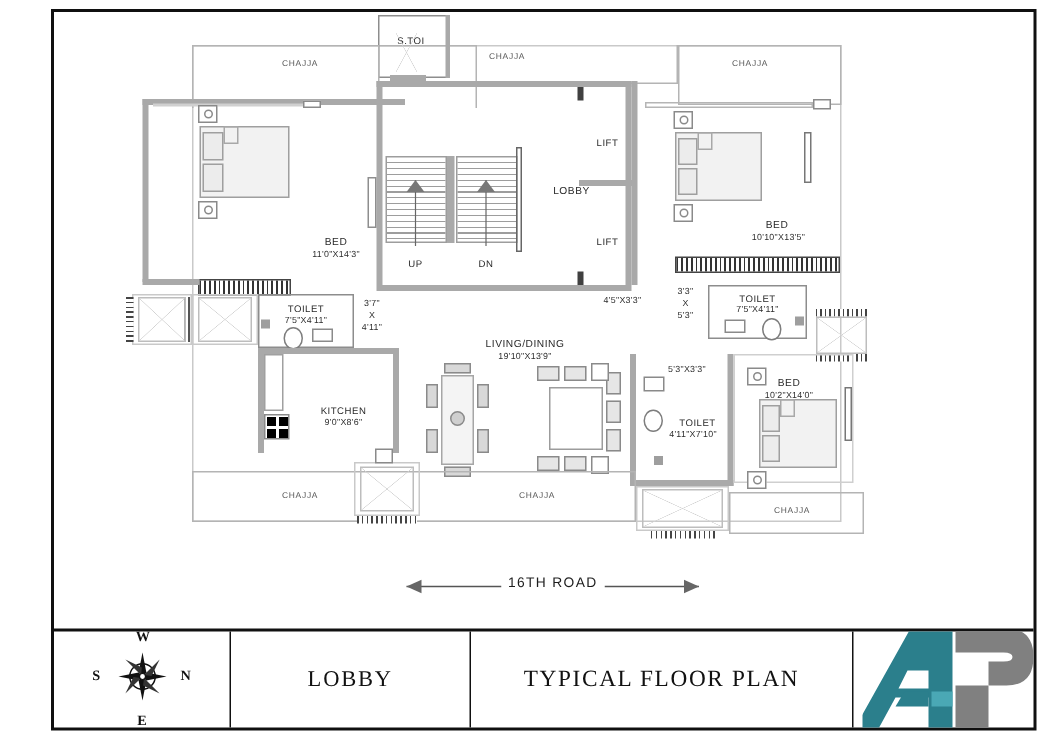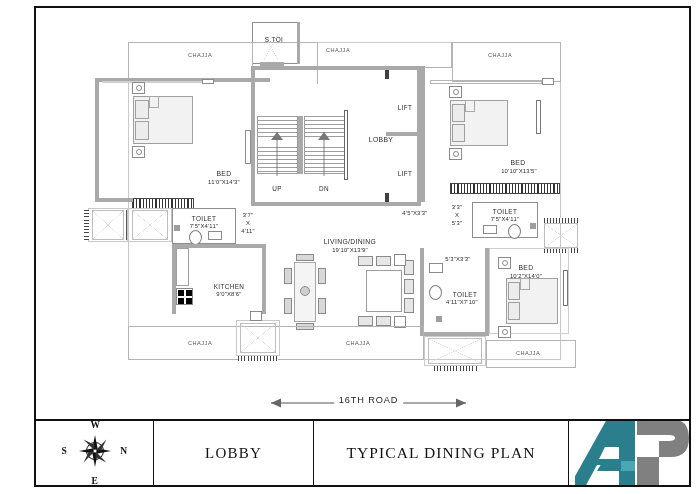--- a/index.html
+++ b/index.html
@@ -21,21 +21,21 @@
 
   
   .compass{position:relative;width:64px;height:60px;}
   .compass .lbl{position:absolute;font-family:"Liberation Serif",serif;font-size:9.5px;font-weight:bold;color:#111;}
   .compass .lbl.n{right:-1px;top:24px;}
   .compass .lbl.s{left:-1px;top:24px;}
   .compass .lbl.w{left:28px;top:-2px;}
   .compass .lbl.e{left:29px;bottom:-2px;}
 
   
-  .plan{position:absolute;left:36px;top:8px;width:530px;height:410px;margin-top:12px;}
+  .plan{position:absolute;left:36px;top:8px;width:530px;height:410px;}
   .wall{position:absolute;background:#a9a9a9;}
   .tline{position:absolute;background:#9a9a9a;}
   .thin{position:absolute;border:1px solid #c9c9c9;box-sizing:border-box;}
   .thin2{position:absolute;border:1px solid #b4b4b4;box-sizing:border-box;}
   .mid{position:absolute;border:1px solid #8d8d8d;box-sizing:border-box;}
   .lbl{position:absolute;font-size:6.4px;letter-spacing:.35px;color:#2a2a2a;white-space:nowrap;line-height:8.2px;text-align:center;}
   .lbl.big{font-size:6.8px;}
   .dim{position:absolute;font-size:5.9px;letter-spacing:.2px;color:#2d2d2d;white-space:nowrap;line-height:7.6px;text-align:center;}
   .chajja{position:absolute;font-size:5.6px;letter-spacing:.5px;color:#565656;white-space:nowrap;}
 
@@ -290,21 +290,21 @@
         <div class="lbl w">W</div>
         <div class="lbl e">E</div>
       </div>
     </div>
 
     <div class="tb-cell tb-project">
       <span>LOBBY</span>
     </div>
 
     <div class="tb-cell tb-title">
-      <span>TYPICAL DINING PLAN</span>
+      <span>TYPICAL FLOOR PLAN</span>
     </div>
 
     <div class="tb-cell tb-logo">
       <svg style="position:absolute;left:6px;top:-4px;width:118px;height:72px;" viewBox="0 0 118 72">
         <path d="M62 2 L96 2 Q114 2 114 21 Q114 40 96 40 L84 40 L84 24 L94 24 Q100 24 100 21 Q100 18 94 18 L62 18 Z" fill="#808080"></path>
         <rect x="62" y="40" width="22" height="30" fill="#808080"></rect>
         <path d="M44 2 L60 2 L60 70 L44 70 L44 48 L22 48 L10 70 L-6 70 L32 2 Z" fill="#2b7f8c"></path>
         <path d="M30 30 L44 30 L44 42 L24 42 Z" fill="#fff"></path>
         <path d="M28 44 L44 44 L44 54 L22 54 Z" fill="#2b7f8c"></path>
         <path d="M46 44 L60 44 L60 54 L46 54 Z" fill="#4aa8b5"></path>

